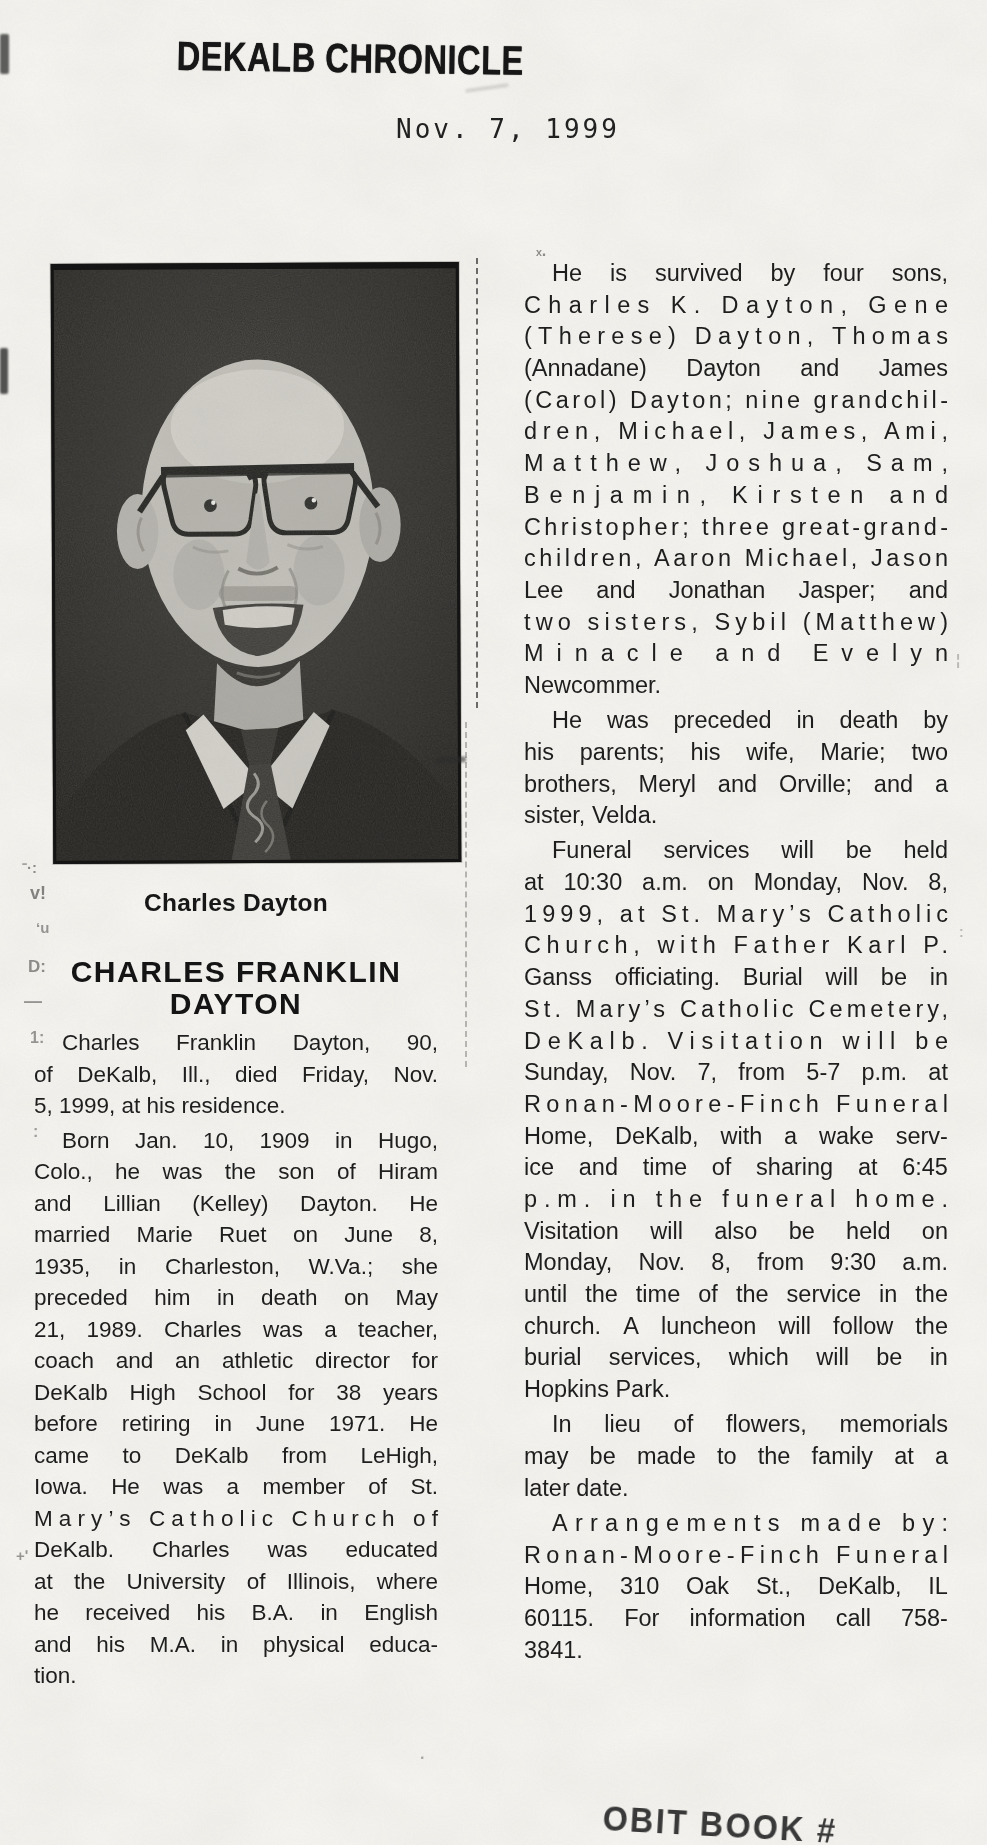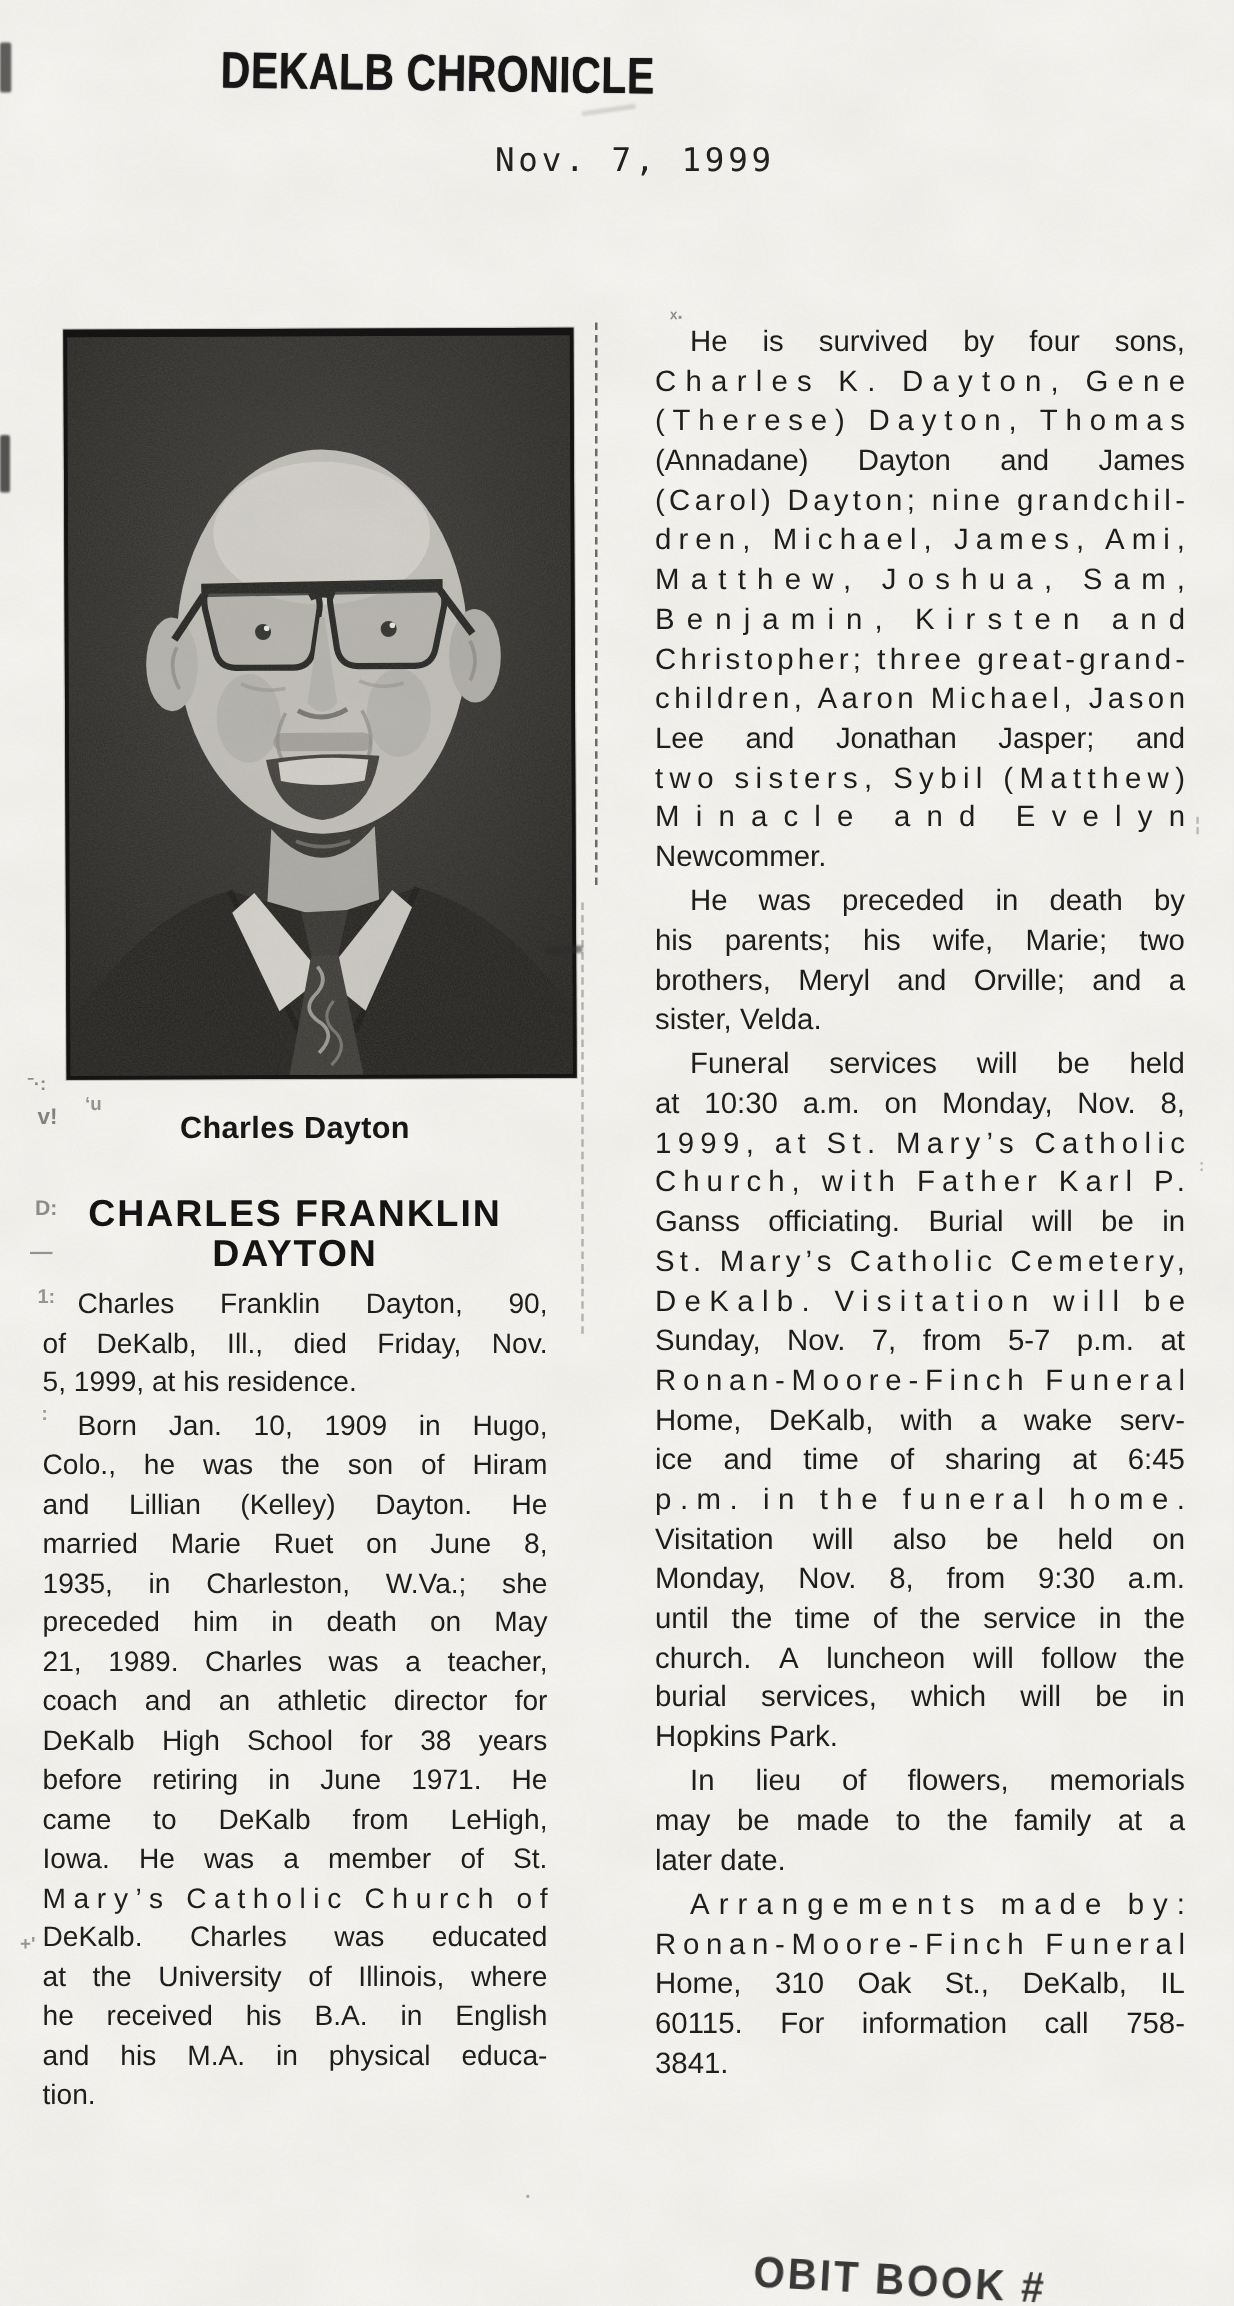--- a/index.html
+++ b/index.html
@@ -518,21 +518,21 @@
     </defs>
     <rect width="987" height="1845" filter="url(#paperLow)"></rect>
     <rect width="987" height="1845" filter="url(#paperHi)"></rect>
   </svg>
 
 <div class="artifact bar" style="left: 0px; top: 34px; width: 9px; height: 40px; opacity: 0.75;"></div>
     <div class="artifact bar" style="left: 0px; top: 348px; width: 8px; height: 46px; opacity: 0.8;"></div>
     <div class="artifact bar" style="left: 465px; top: 86px; width: 44px; height: 4px; opacity: 0.14; transform: rotate(-8deg);"></div>
     <span class="artifact" style="left: 22px; top: 860px; font-size: 15px; opacity: 0.55;">⁻·:</span>
     <span class="artifact" style="left: 30px; top: 884px; font-size: 18px; opacity: 0.6;">v!</span>
-    <span class="artifact" style="left: 36px; top: 876px; font-size: 15px; opacity: 0.5; margin-left: 32px;">ʻu</span>
+    <span class="artifact" style="left: 36px; top: 920px; font-size: 15px; opacity: 0.5;">ʻu</span>
     <span class="artifact" style="left: 28px; top: 958px; font-size: 17px; opacity: 0.55;">D:</span>
     <span class="artifact" style="left: 24px; top: 992px; font-size: 18px; opacity: 0.5;">—</span>
     <span class="artifact" style="left: 30px; top: 1030px; font-size: 16px; opacity: 0.5;">1:</span>
     <span class="artifact" style="left: 33px; top: 1124px; font-size: 16px; opacity: 0.45;">:</span>
     <span class="artifact" style="left: 16px; top: 1548px; font-size: 15px; opacity: 0.5;">+ʹ</span>
     <span class="artifact" style="left: 536px; top: 247px; font-size: 16px; opacity: 0.55;">ˣ·</span>
     <span class="artifact" style="left: 438px; top: 716px; font-size: 17px; opacity: 0.5;">·,</span>
     <div class="artifact bar" style="left: 436px; top: 757px; width: 30px; height: 6px; opacity: 0.55; transform: rotate(-3deg);"></div>
     <span class="artifact" style="left: 956px; top: 652px; font-size: 15px; opacity: 0.3;">¦</span>
     <span class="artifact" style="left: 959px; top: 925px; font-size: 14px; opacity: 0.3;">:</span>

